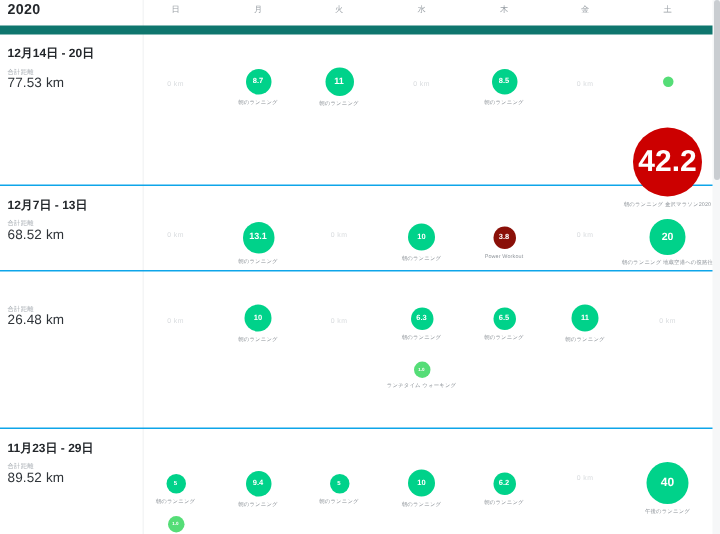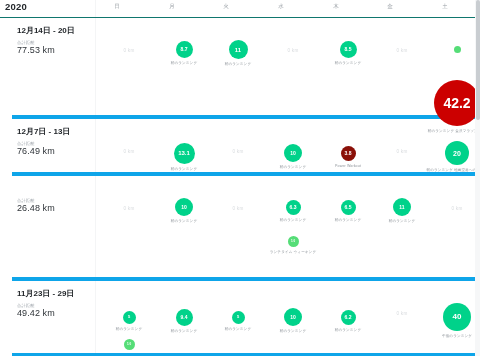--- a/index.html
+++ b/index.html
@@ -9,37 +9,37 @@
     font-family:"Liberation Sans","DejaVu Sans",sans-serif;
     color:#1f2328;
     overflow:hidden;
   }
   #app{position:relative;width:480px;height:356px;overflow:hidden;}
 
   
   .header{
     position:relative;
     height:17px;
-    border-bottom:1px solid #0f766e;
+    border-bottom:6px solid #0f766e;
     display:flex;align-items:center;padding-left:24px;
   }
   .year{
     position:absolute;left:5px;top:1px;
     font-size:9.5px;font-weight:700;letter-spacing:.2px;color:#23272b;
   }
   .dowrow{position:absolute;left:0;top:0;width:480px;height:16px;}
   .dow{
     position:absolute;top:3px;
     font-size:5.5px;color:#9aa0a6;
     transform:translateX(-50%);
     text-align:center;white-space:nowrap;
   }
 
   
-  .week{position:relative;border-bottom:4px solid #0ea5e9;box-sizing:border-box;margin-left:12px;}
+  .week{position:relative;border-bottom:1px solid #0ea5e9;box-sizing:border-box;}
   .wk-title{
     position:absolute;left:5px;top:7px;
     font-size:8px;font-weight:700;color:#23272b;white-space:nowrap;
   }
   .wk-sublabel{
     position:absolute;left:5px;top:22px;
     font-size:4.2px;color:#a5abb1;letter-spacing:.2px;white-space:nowrap;
   }
   .wk-total{
     position:absolute;left:5px;top:27px;
@@ -133,30 +133,30 @@
         </div>
         <div class="cell" style="left: 390px; top: 30px;">
           <div class="empty">0 km</div>
         </div>
         <div class="cell" style="left: 445px; top: 28px;">
           <div class="bubble" style="width: 7px; height: 7px; background: rgb(85, 221, 119); font-size: 3px;">
             <span></span>
           </div>
         </div>
         <div class="cell" style="left: 445px; top: 62px;">
-          <div class="bubble" style="width: 46px; height: 46px; background: rgb(204, 0, 0); font-size: 14px;">
+          <div class="bubble" style="width: 46px; height: 46px; background: rgb(204, 0, 0); font-size: 20px;">
             <span>42.2</span>
           </div>
           <div class="cap wrap">朝のランニング  金沢マラソン2020</div>
         </div>
       </div>
       <div class="week" style="height: 57px;">
         <div class="wk-title">12月7日 - 13日</div>
         <div class="wk-sublabel">合計距離</div>
-        <div class="wk-total">76.49 km</div>
+        <div class="wk-total">68.52 km</div>
         <div class="cell" style="left: 117px; top: 30px;">
           <div class="empty">0 km</div>
         </div>
         <div class="cell" style="left: 172px; top: 23.5px;">
           <div class="bubble" style="width: 21px; height: 21px; background: rgb(0, 210, 138); font-size: 6px;">
             <span>13.1</span>
           </div>
           <div class="cap">朝のランニング</div>
         </div>
         <div class="cell" style="left: 226px; top: 30px;">
@@ -223,21 +223,21 @@
         <div class="cell" style="left: 281px; top: 60px;">
           <div class="bubble" style="width: 11px; height: 11px; background: rgb(85, 221, 119); font-size: 3px;">
             <span>1.0</span>
           </div>
           <div class="cap wrap">ランチタイム ウォーキング</div>
         </div>
       </div>
       <div class="week" style="height: 76px;">
         <div class="wk-title">11月23日 - 29日</div>
         <div class="wk-sublabel">合計距離</div>
-        <div class="wk-total">49.42 km</div>
+        <div class="wk-total">89.52 km</div>
         <div class="cell" style="left: 117px; top: 29.5px;">
           <div class="bubble" style="width: 13px; height: 13px; background: rgb(0, 210, 138); font-size: 4px;">
             <span>5</span>
           </div>
           <div class="cap">朝のランニング</div>
         </div>
         <div class="cell" style="left: 172px; top: 27.5px;">
           <div class="bubble" style="width: 17px; height: 17px; background: rgb(0, 210, 138); font-size: 5px;">
             <span>9.4</span>
           </div>

